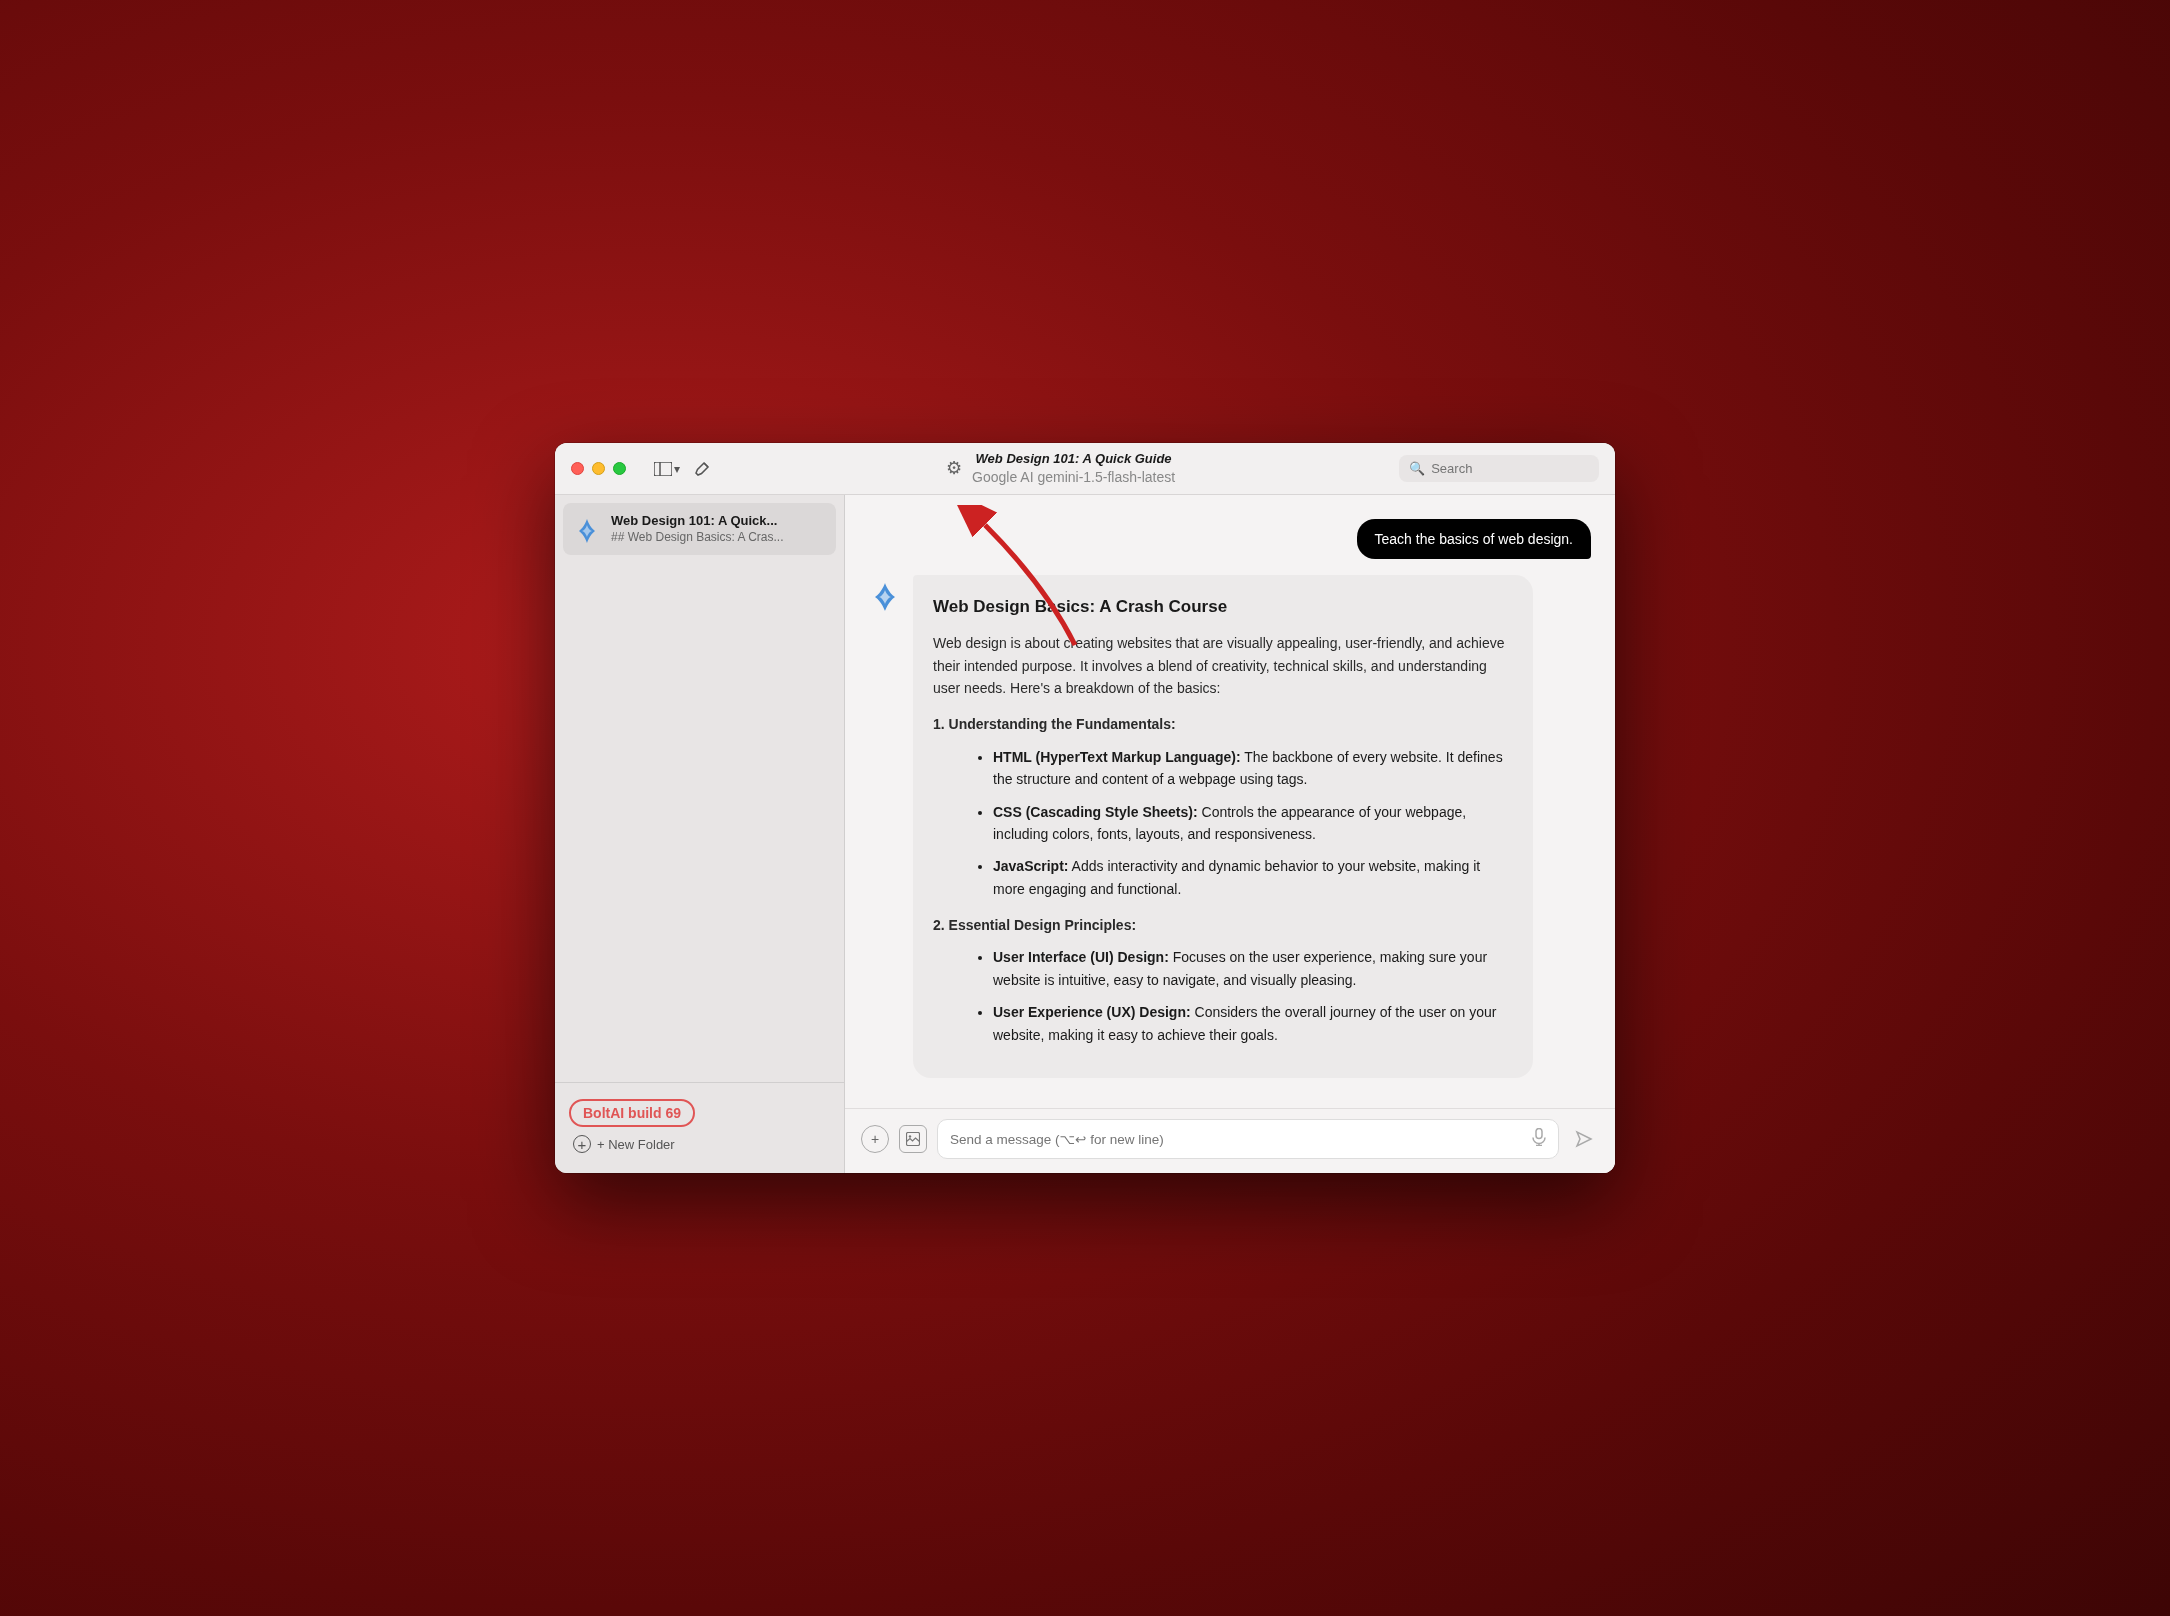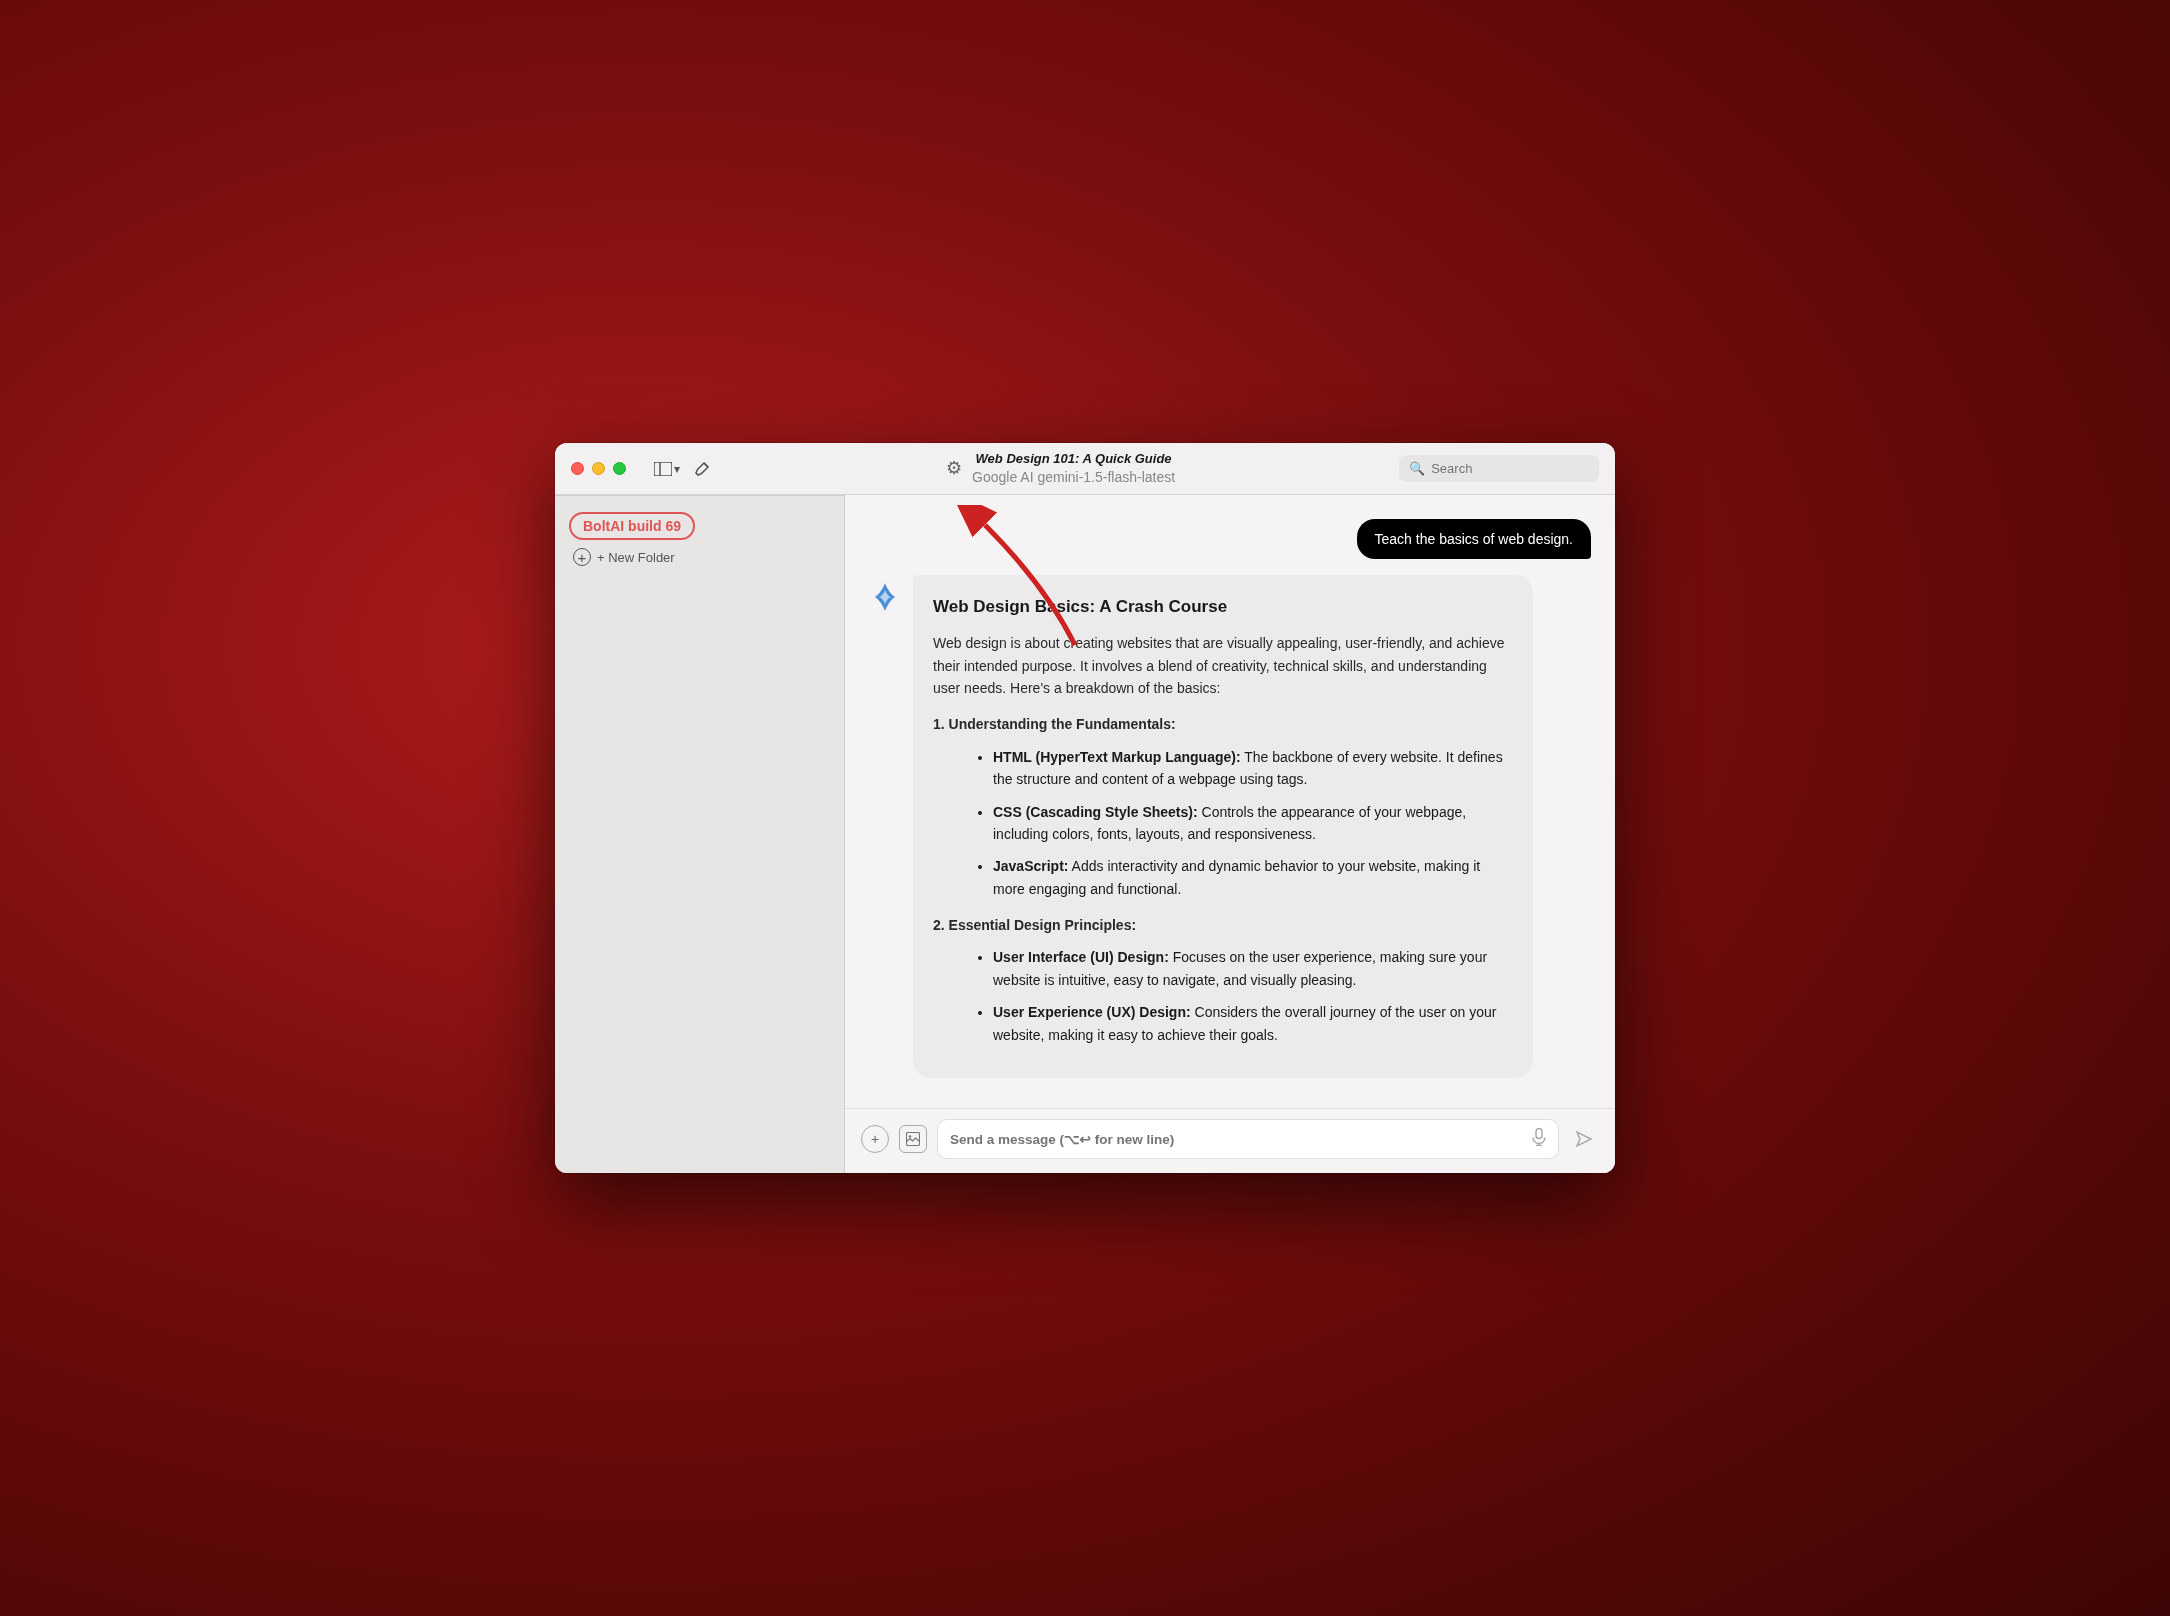--- a/index.html
+++ b/index.html
@@ -362,21 +362,20 @@
       gap: 8px;
     }
 
     .message-input {
       flex: 1;
       border: none;
       outline: none;
       font-size: 13.5px;
       color: #14532d;
       background: transparent;
-      font-weight: bold;
     }
 
     .voice-icon {
       color: #aaa;
       font-size: 16px;
     }
 
     .send-btn {
       width: 30px;
       height: 30px;
@@ -430,20 +429,35 @@
 
     <div class="search-bar">
       <span class="search-icon-sm">🔍</span>
       <input class="search-input" type="text" placeholder="Search" style="">
     </div>
   </div>
 
   <div class="main-content">
 
     <div class="sidebar">
+      <div class="sidebar-list">
+        <div class="sidebar-item">
+
+          <div class="ai-icon sidebar-item-icon">
+            <svg viewBox="0 0 28 28" fill="none" xmlns="http://www.w3.org/2000/svg">
+              <path d="M14 2C14 2 16.5 10 22 14C16.5 18 14 26 14 26C14 26 11.5 18 6 14C11.5 10 14 2 14 2Z" fill="#4A90D9"></path>
+              <path d="M14 8C14 8 15.5 13 19 14C15.5 15 14 20 14 20C14 20 12.5 15 9 14C12.5 13 14 8 14 8Z" fill="white" opacity="0.5"></path>
+            </svg>
+          </div>
+          <div class="sidebar-item-text">
+            <div class="sidebar-item-title">Web Design 101: A Quick...</div>
+            <div class="sidebar-item-preview">## Web Design Basics: A Cras...</div>
+          </div>
+        </div>
+      </div>
 
       <div class="sidebar-footer">
         <div class="build-badge">BoltAI build 69</div>
         <button class="new-folder-btn">
           <span style="font-size:15px; border: 1.5px solid #555; border-radius:50%; width:18px; height:18px; display:inline-flex; align-items:center; justify-content:center; line-height:1;">+</span>
           <span>+ New Folder</span>
         </button>
       </div>
     </div>
 

